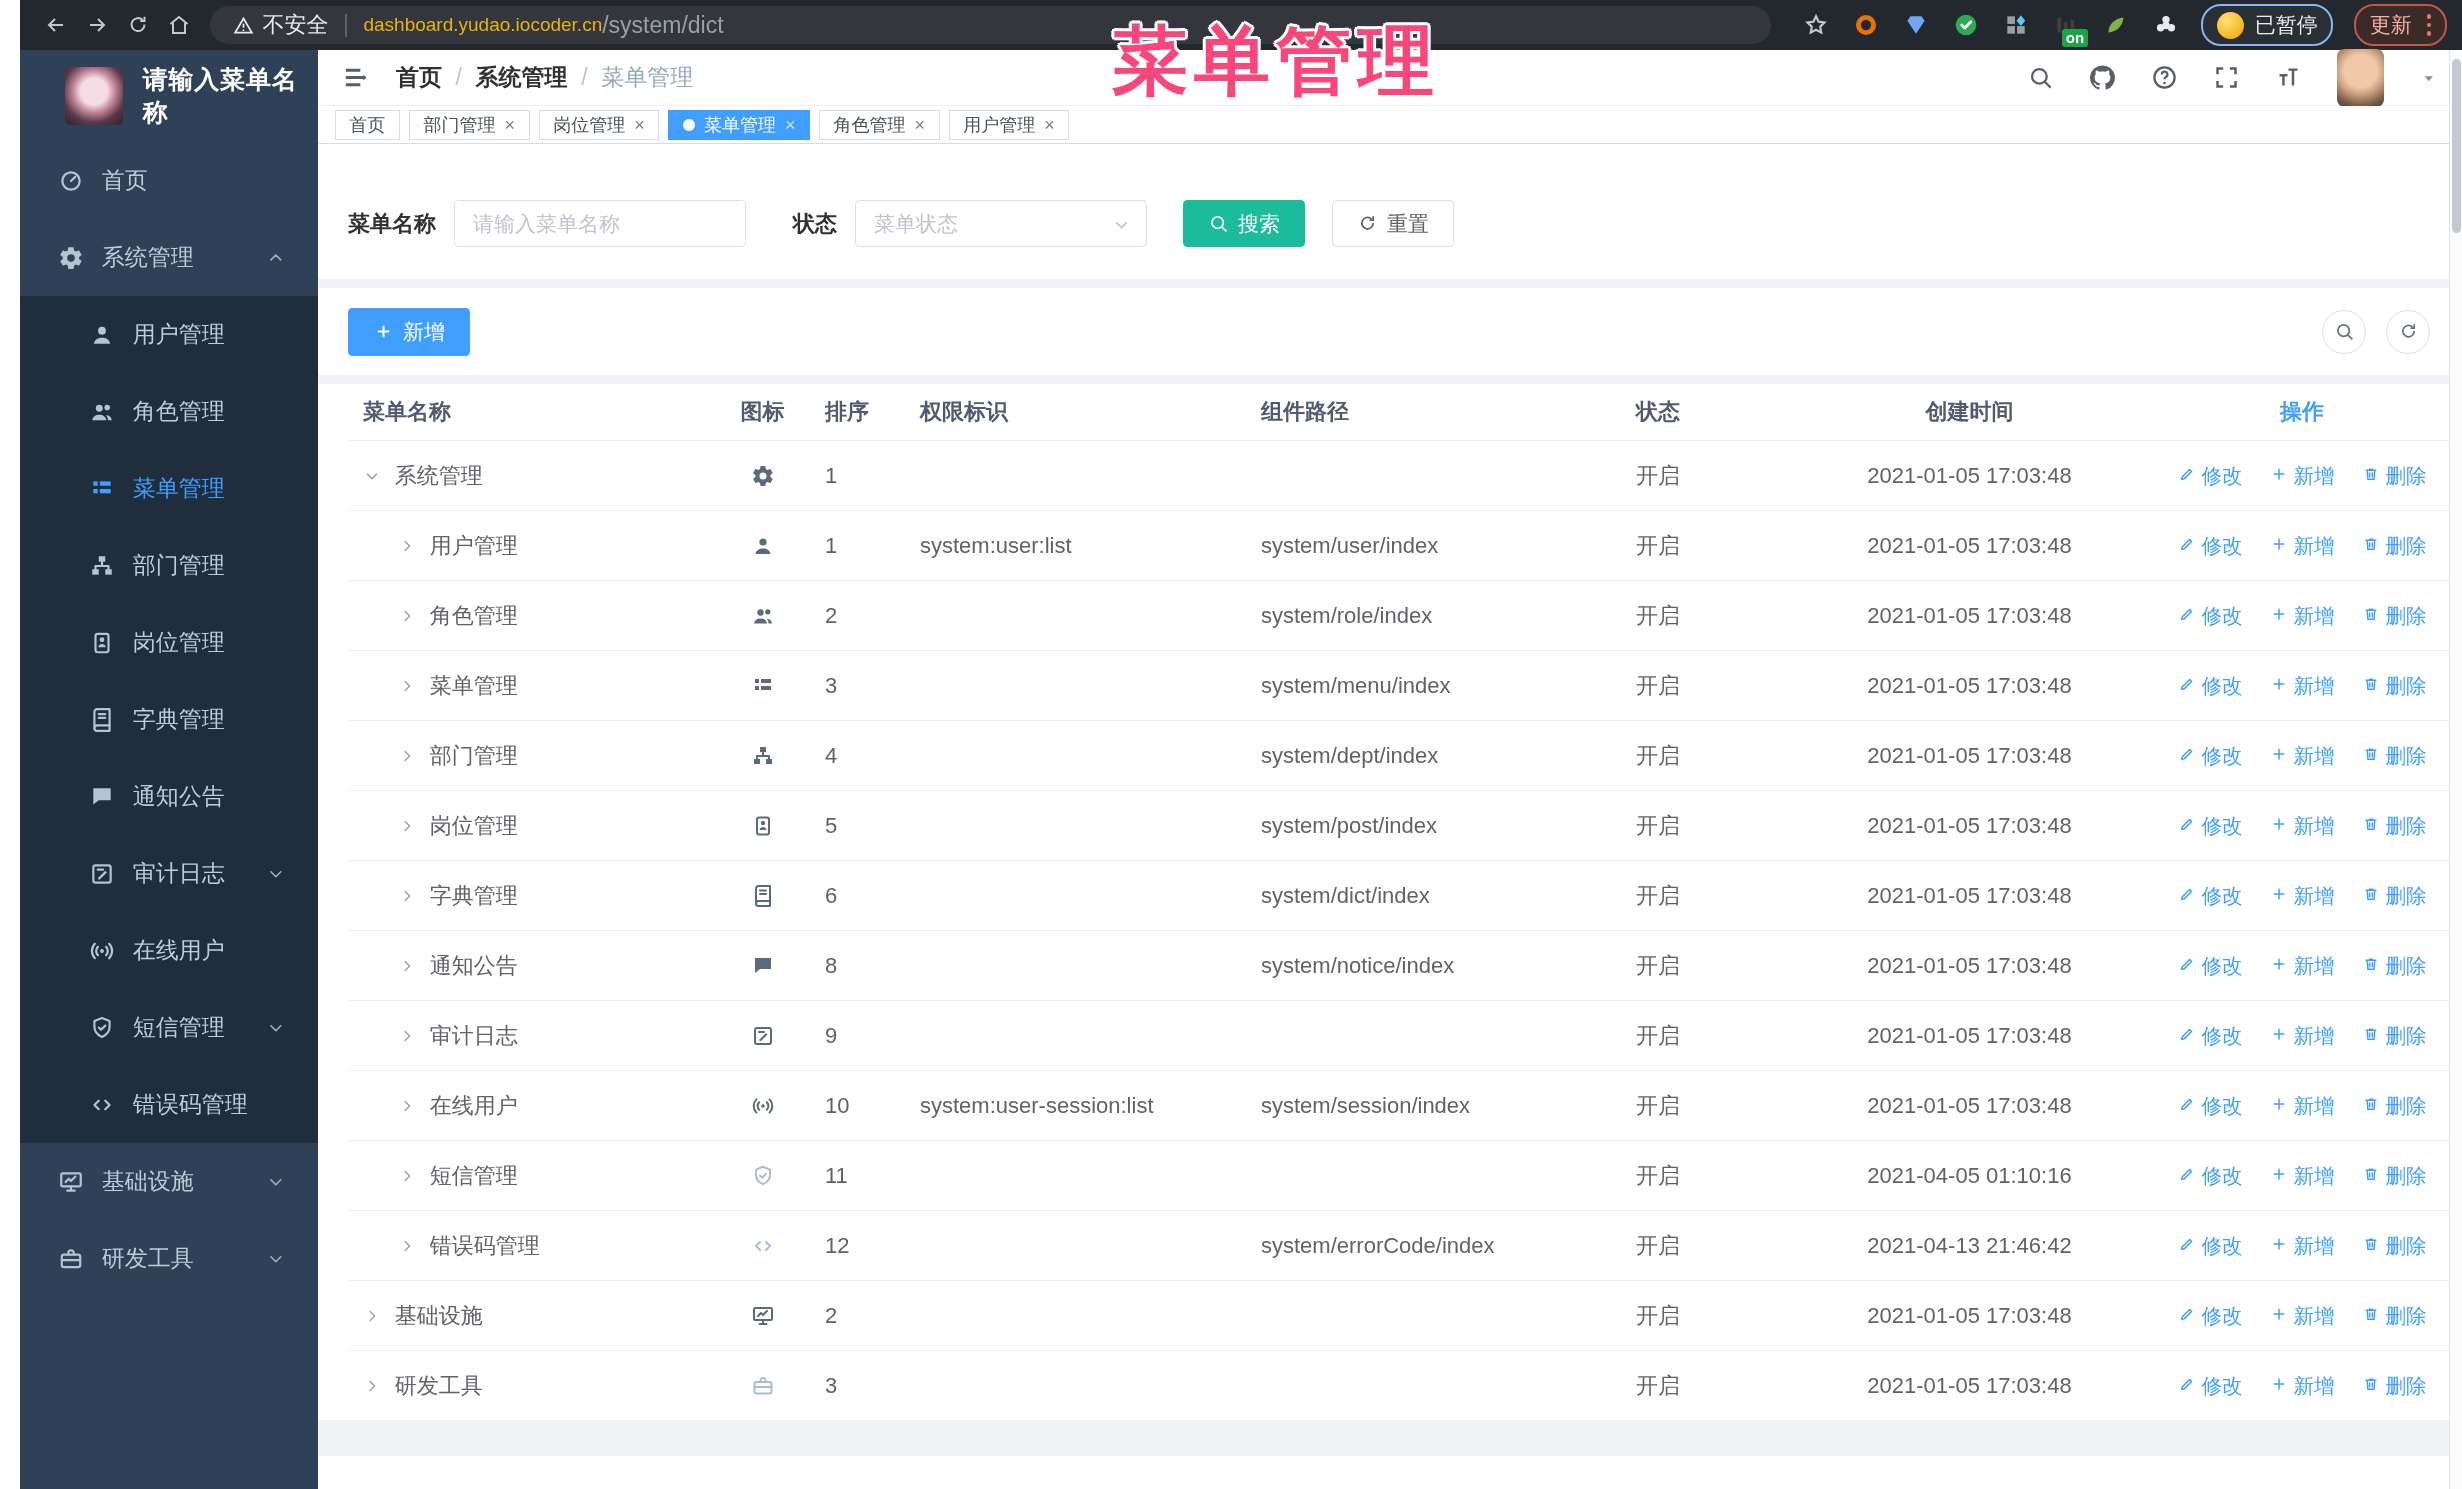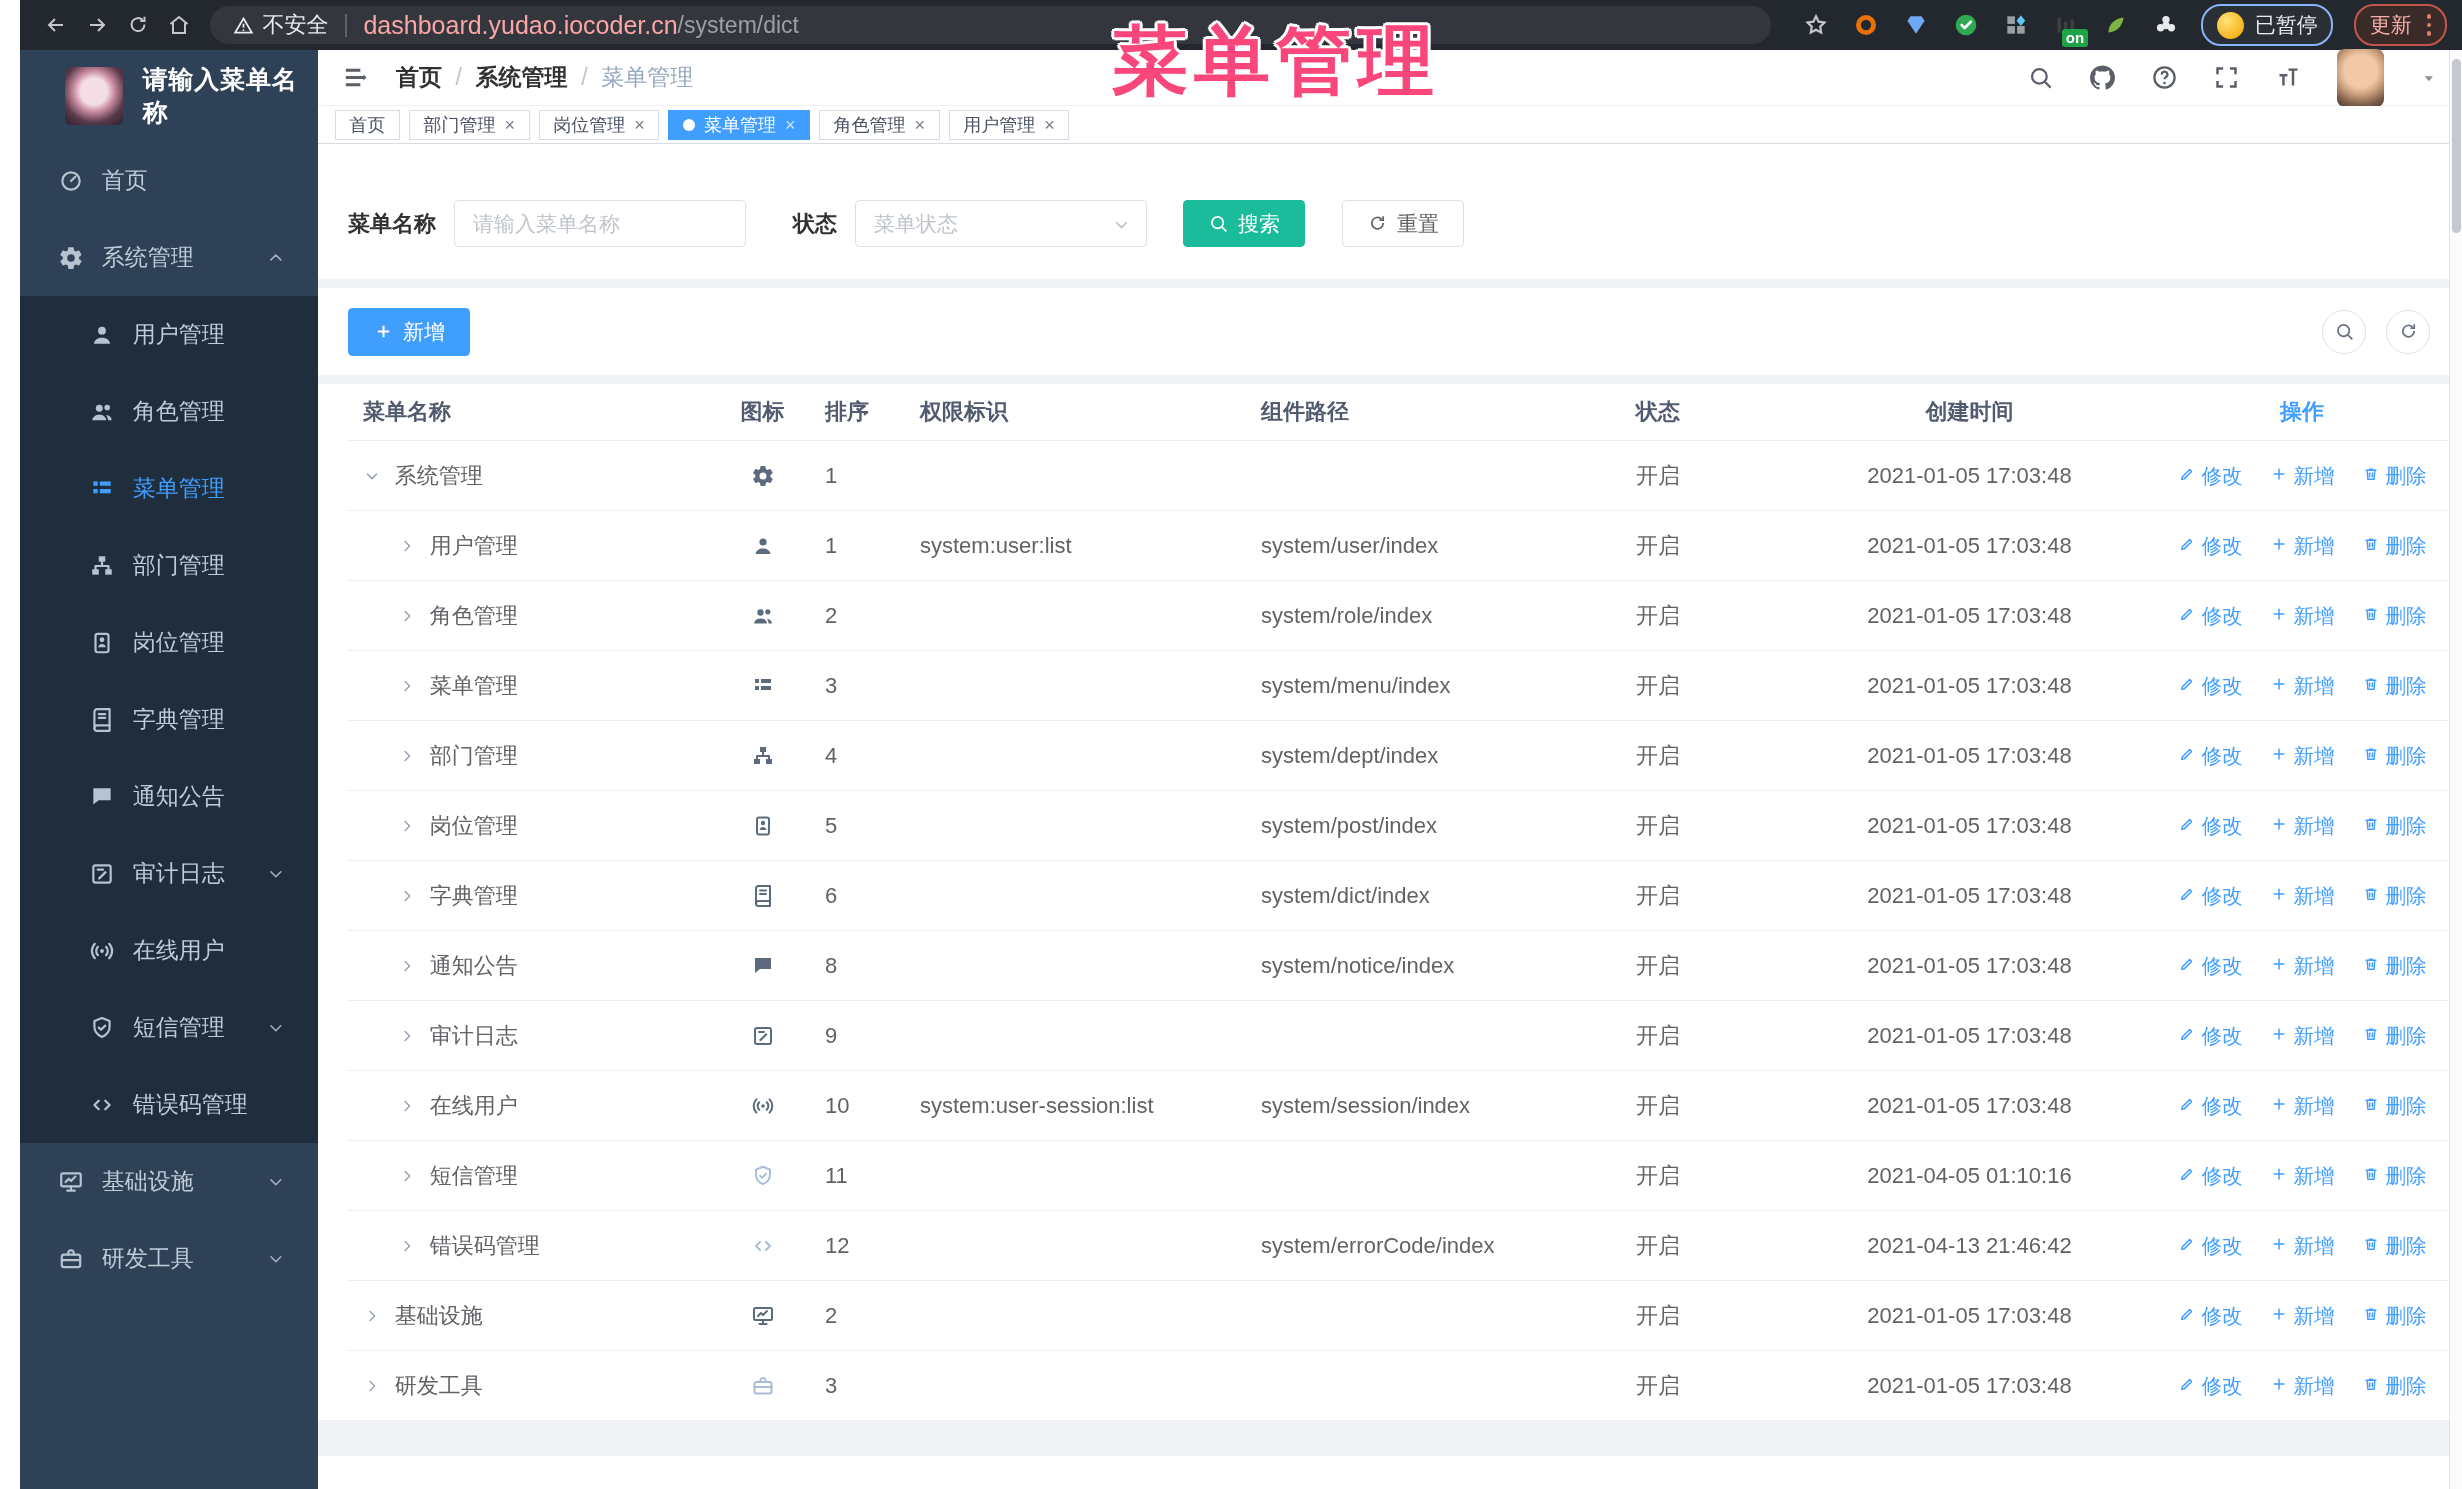--- a/index.html
+++ b/index.html
@@ -9,21 +9,21 @@
 
   
   .chrome { height:50px; background:#23272e; display:flex; align-items:center; padding:0 15px; }
   .cbtn { width:41px; height:41px; display:flex; align-items:center; justify-content:center; color:#c3c7cd; flex:0 0 auto; }
   .cbtn svg { width:24px; height:24px; }
   .urlbar { width:1561px; height:38px; background:#33373d; border-radius:19.7px; display:flex; align-items:center; padding:0 23px; margin-left:10.6px; color:#e8eaed; }
   .urlbar .warn { color:#e8eaed; margin-right:9px; display:flex; }
   .urlbar .warn svg { width:21px; height:21px; }
   .sec-label { font-size:22px; color:#e8eaed; }
   .url-div { width:1.5px; height:23px; background:#5f6368; margin:0 16.7px; }
-  .host { font-size:25px; color:#fca5a5; }
+  .host { font-size:19px; color:#eab308; }
   .upath { font-size:23px; color:#9aa0a6; }
   .chrome-right { margin-left:auto; display:flex; align-items:center; gap:21px; }
   .exticon { width:29px; height:29px; display:flex; align-items:center; justify-content:center; position:relative; }
   .exticon svg { width:26px; height:26px; }
   .on-badge { position:absolute; bottom:-7.6px; left:10.6px; background:#1ea446; color:#fff; font-size:15px; border-radius:3px; padding:0.8px 3.8px; font-weight:bold; }
   .pill { display:flex; align-items:center; gap:10.6px; border-radius:20px; padding:5.3px 13.6px; font-size:21px; }
   .pill-paused { border:2.3px solid #8ab4f8; color:#e8eaed; background:#2a2e35; }
   .emoji-ball { width:27px; height:27px; border-radius:50%; background:radial-gradient(circle at 35% 32%,#ffe27a,#f6b51e 70%,#d89a0d); }
   .pill-update { border:2.3px solid #c5564c; color:#f6aea7; background:#3a2b29; }
   .vdots { display:flex; flex-direction:column; gap:3.8px; margin-left:4.5px; }
@@ -77,21 +77,21 @@
   .f-label { color:#303133; font-weight:600; margin-right:18px; }
   .f-input { width:292px; height:47px; border:0.8px solid #dcdfe6; border-radius:4.5px; padding:0 18px; font-size:21px; color:#606266; font-family:"Liberation Sans",sans-serif; outline:none; }
   .f-input::placeholder { color:#c0c4cc; }
   .f-gap { width:47px; }
   .f-select { position:relative; width:292px; height:47px; margin-right:36px; }
   .f-select .f-input { width:100%; padding-right:45px; }
   .sel-caret { position:absolute; right:15px; top:13.6px; color:#c0c4cc; display:flex; }
   .sel-caret svg { width:21px; height:21px; }
   .btn { height:47px; display:inline-flex; align-items:center; gap:9px; border-radius:4.5px; font-size:21px; padding:0 24px; border:0.8px solid transparent; cursor:pointer; font-family:"Liberation Sans",sans-serif; }
   .btn svg { width:21px; height:21px; }
-  .btn-search { background:#1abc9c; color:#fff; margin-right:37px;justify-content:center; }
+  .btn-search { background:#1abc9c; color:#fff; margin-right:27px;justify-content:center; }
   .btn-reset { background:#fff; color:#606266; border-color:#dcdfe6; }
   .band { height:9px; background:#f0f2f5; }
   .toolbar { display:flex; align-items:center; padding:19.7px 32px 19.7px 30px; }
   .btn-add { background:#409eff; color:#fff; height:48px; }
   .tool-right { margin-left:auto; display:flex; gap:19.7px; }
   .circle-btn { width:44px; height:44px; border:0.8px solid #dcdfe6; border-radius:50%; background:#fff; display:flex; align-items:center; justify-content:center; color:#697180; cursor:pointer; }
   .circle-btn svg { width:21px; height:21px; }
 
   
   .table { margin:0 13px 0 30px; font-size:22px; }

